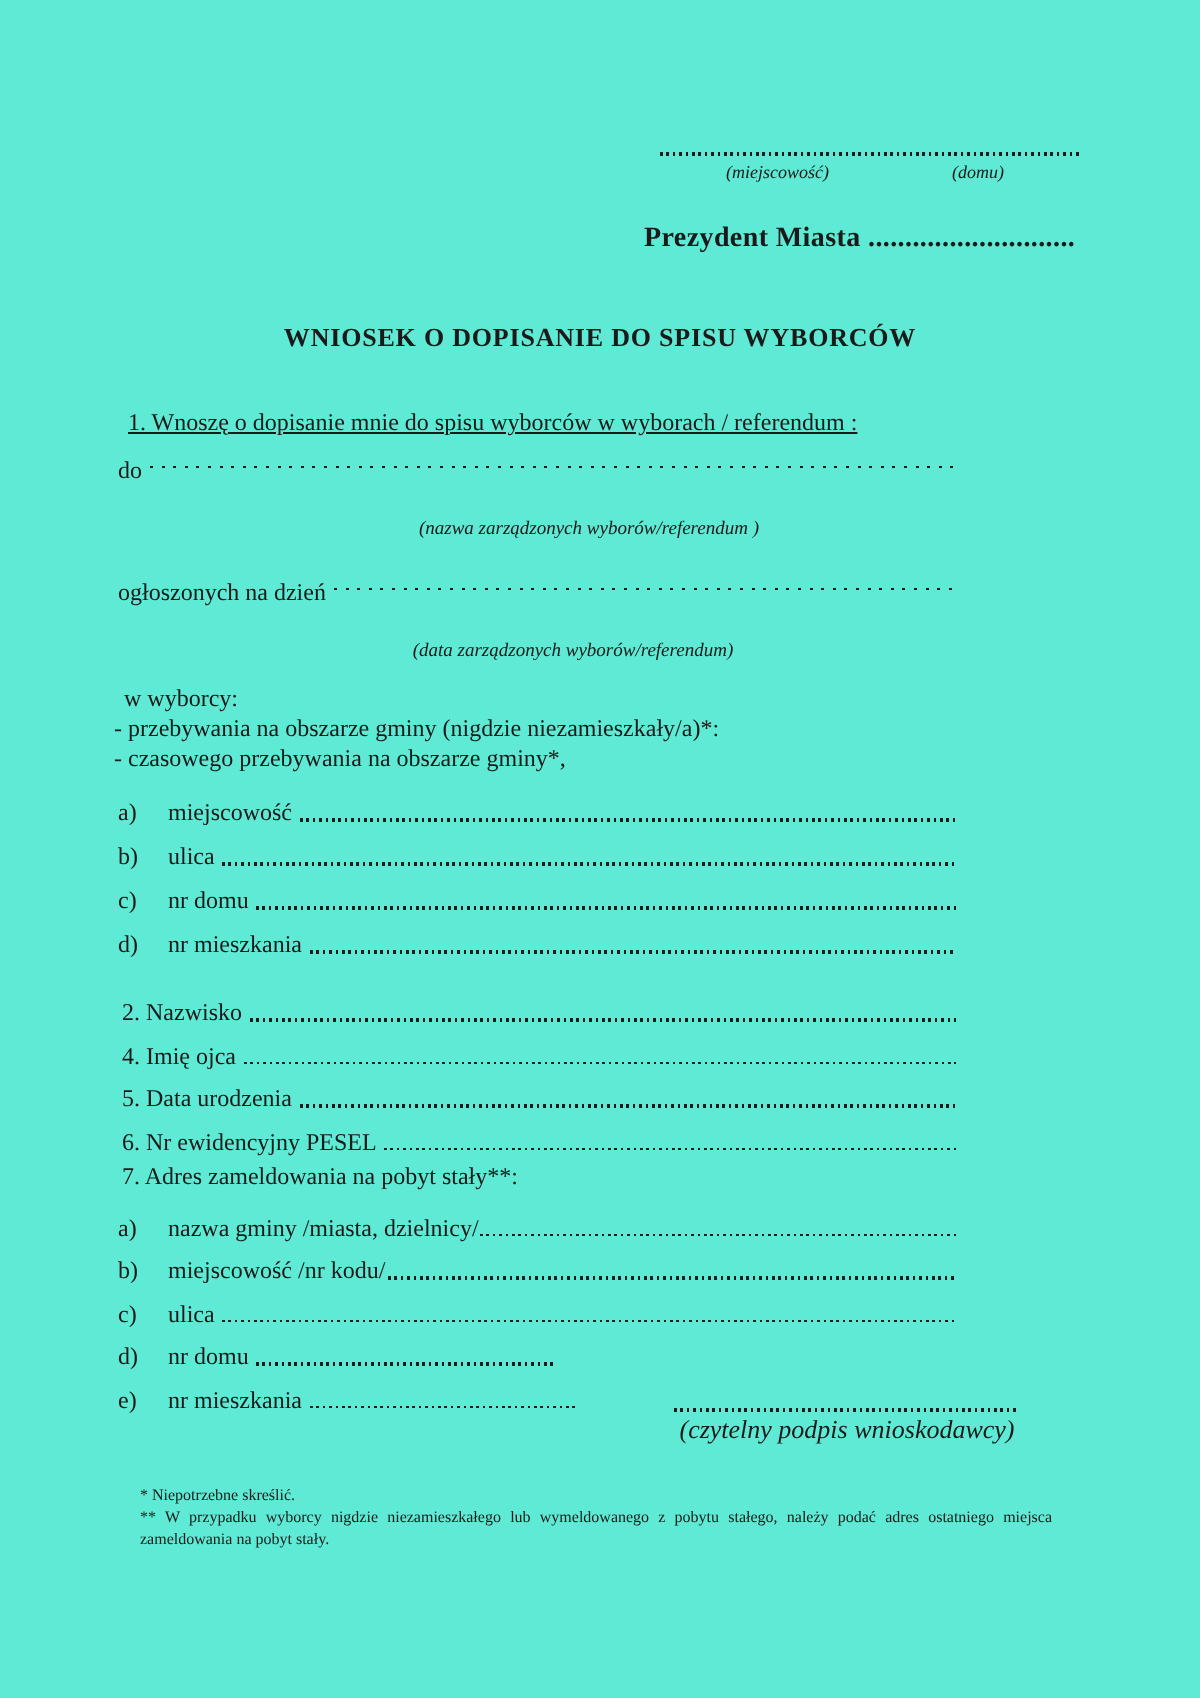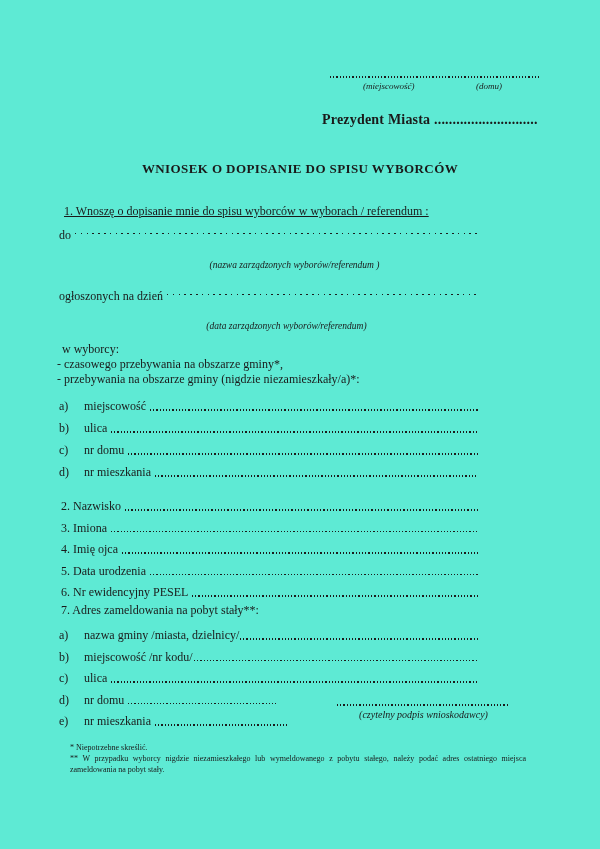--- a/index.html
+++ b/index.html
@@ -84,21 +84,21 @@
   .sec7-heading{display:flex;align-items:center;height:21.5px;}
   .sec7-heading .flabel{padding-left:2px;white-space:pre;line-height:14px;}
   .fields-7 .frow{height:21.5px;}
 
   
   .signature{
     position:absolute;left:337px;top:704px;width:173px;
   }
   .signature .fill{margin:0;}
   .sig-caption{
-    font-style:italic;font-size:10px;line-height:11px;
+    font-style:italic;font-size:13px;line-height:11px;
     text-align:center;margin-top:3px;
   }
 
   
   .footnotes{
     position:absolute;left:70px;top:743px;width:456px;
     font-size:8px;line-height:10.8px;
   }
   .footnotes .fn2{text-align:justify;}
 </style>
@@ -130,22 +130,22 @@
     <p class="caption c1">(nazwa  zarządzonych wyborów/referendum )</p>
 
     <div class="line-row gap7">
       <span class="lead">ogłoszonych na dzień</span>
       <span class="fill sparse grow"></span>
     </div>
     <p class="caption c2">(data zarządzonych wyborów/referendum)</p>
 
     <div class="place-block">
       <div class="place-intro">w wyborcy:</div>
+      <div class="dash-line">- przebywania na obszarze gminy (nigdzie niezamieszkały/a)*:</div>
       <div class="dash-line">- czasowego przebywania na obszarze gminy*,</div>
-      <div class="dash-line">- przebywania na obszarze gminy (nigdzie niezamieszkały/a)*:</div>
     </div>
 
     <div class="fields-1">
       <div class="frow">
         <span class="letter">a)</span>
         <span class="flabel">miejscowość</span>
         <span class="fill grow"></span>
       </div>
       <div class="frow">
         <span class="letter">b)</span>
@@ -160,24 +160,20 @@
       <div class="frow">
         <span class="letter">d)</span>
         <span class="flabel">nr mieszkania</span>
         <span class="fill grow"></span>
       </div>
     </div>
 
     <div class="num-block">
       <div class="frow">
         <span class="flabel">2. Nazwisko</span>
-        <span class="fill grow"></span>
-      </div>
-      <div class="frow">
-        <span class="flabel">3. Imiona</span>
         <span class="fill grow"></span>
       </div>
       <div class="frow">
         <span class="flabel">4. Imię ojca</span>
         <span class="fill grow"></span>
       </div>
       <div class="frow">
         <span class="flabel">5. Data urodzenia</span>
         <span class="fill grow"></span>
       </div>

